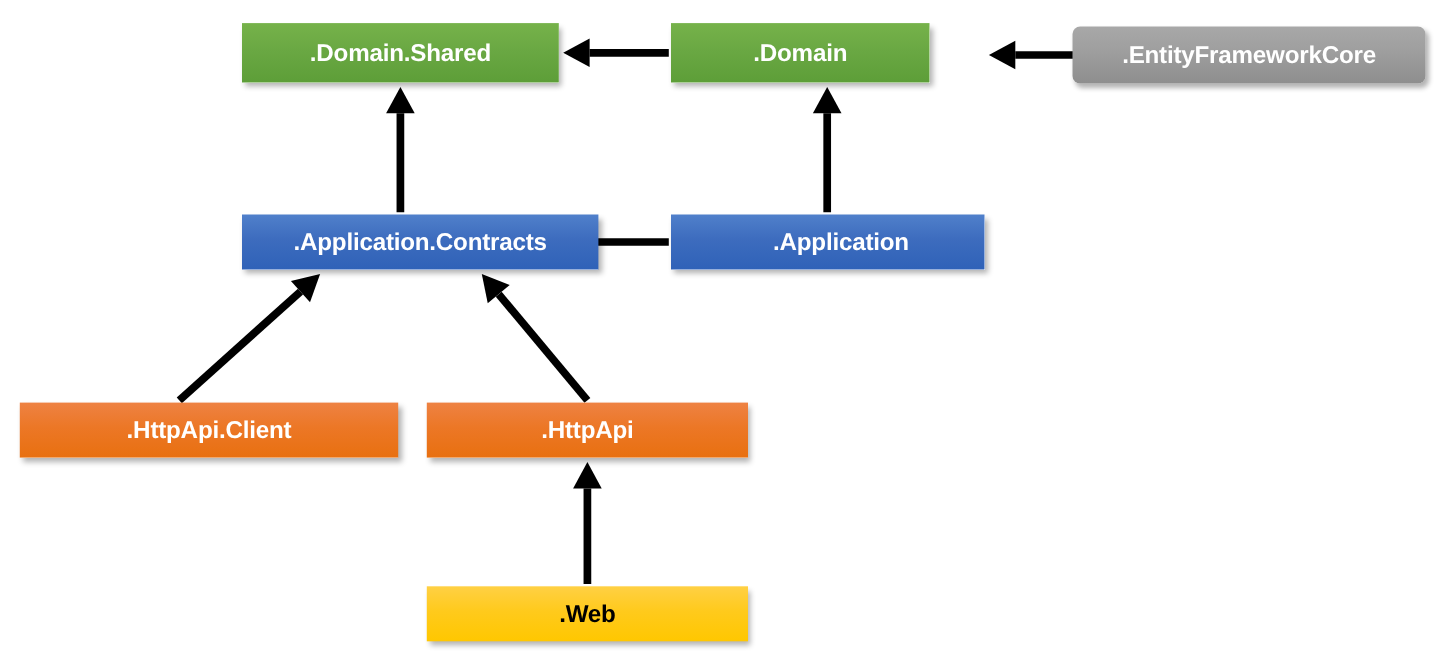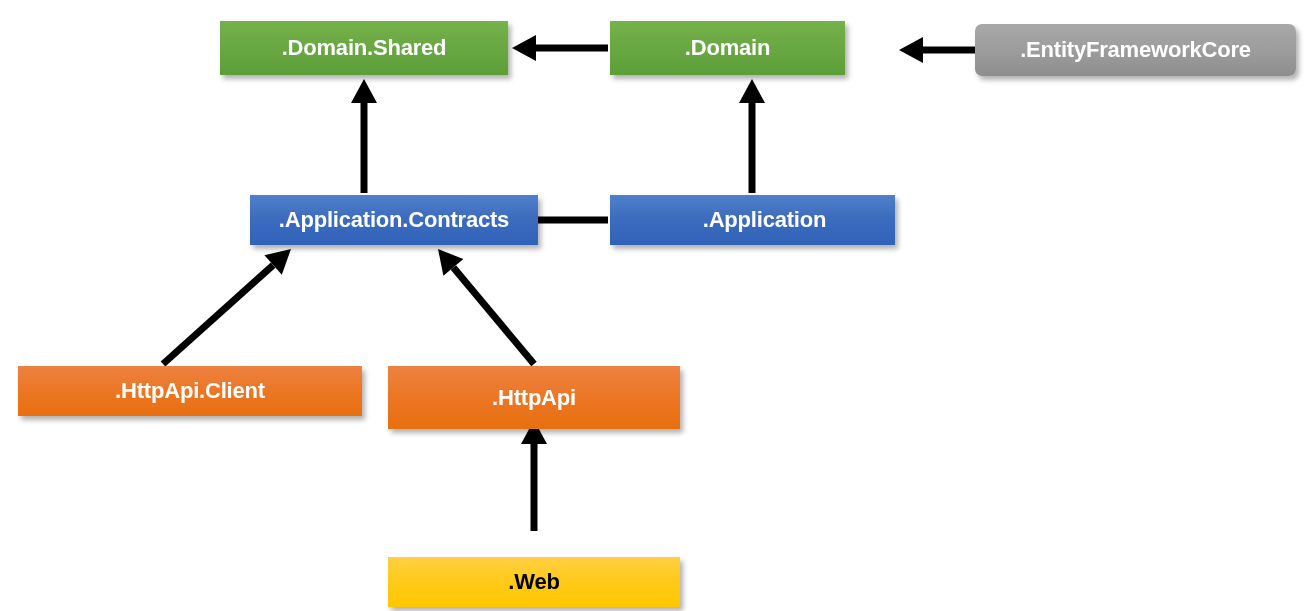--- a/index.html
+++ b/index.html
@@ -53,21 +53,20 @@
   }
   .fill-blue {
     background: linear-gradient(to bottom, #5080cb 0%, #3d6cbe 45%, #2f62b8 100%);
   }
   .fill-orange {
     background: linear-gradient(to bottom, #ee8243 0%, #ec7726 45%, #e87010 100%);
   }
   .fill-yellow {
     background: linear-gradient(to bottom, #ffd044 0%, #ffca1c 45%, #ffc700 100%);
     color: #000000;
-    margin-top: 24px;
   }
 
   #arrow-layer {
     position: absolute;
     left: 0; top: 0;
     width: 1308px;
     height: 611px;
     z-index: 2;
     overflow: visible;
   }
@@ -115,30 +114,30 @@
   <div id="node-layer">
       <div class="node fill-green" style="left: 220px; top: 21px; width: 288px; height: 54px;">
         <span class="node-label">.Domain.Shared</span>
       </div>
       <div class="node fill-green" style="left: 610px; top: 21px; width: 235px; height: 54px;">
         <span class="node-label">.Domain</span>
       </div>
       <div class="node fill-gray" style="left: 975px; top: 24px; width: 321px; height: 52px;">
         <span class="node-label">.EntityFrameworkCore</span>
       </div>
-      <div class="node fill-blue" style="left: 220px; top: 195px; width: 288px; height: 50px; margin-left: 30px;">
+      <div class="node fill-blue" style="left: 220px; top: 195px; width: 324px; height: 50px;">
         <span class="node-label">.Application.Contracts</span>
       </div>
       <div class="node fill-blue" style="left: 610px; top: 195px; width: 285px; height: 50px; padding-left: 24px;">
         <span class="node-label">.Application</span>
       </div>
       <div class="node fill-orange" style="left: 18px; top: 366px; width: 344px; height: 50px;">
         <span class="node-label">.HttpApi.Client</span>
       </div>
-      <div class="node fill-orange" style="left: 388px; top: 366px; width: 292px; height: 63px;">
+      <div class="node fill-orange" style="left: 388px; top: 366px; width: 292px; height: 50px;">
         <span class="node-label">.HttpApi</span>
       </div>
       <div class="node fill-yellow" style="left: 388px; top: 533px; width: 292px; height: 50px;">
         <span class="node-label">.Web</span>
       </div>
     </div>
 
 </div>
 
 </body></html>

